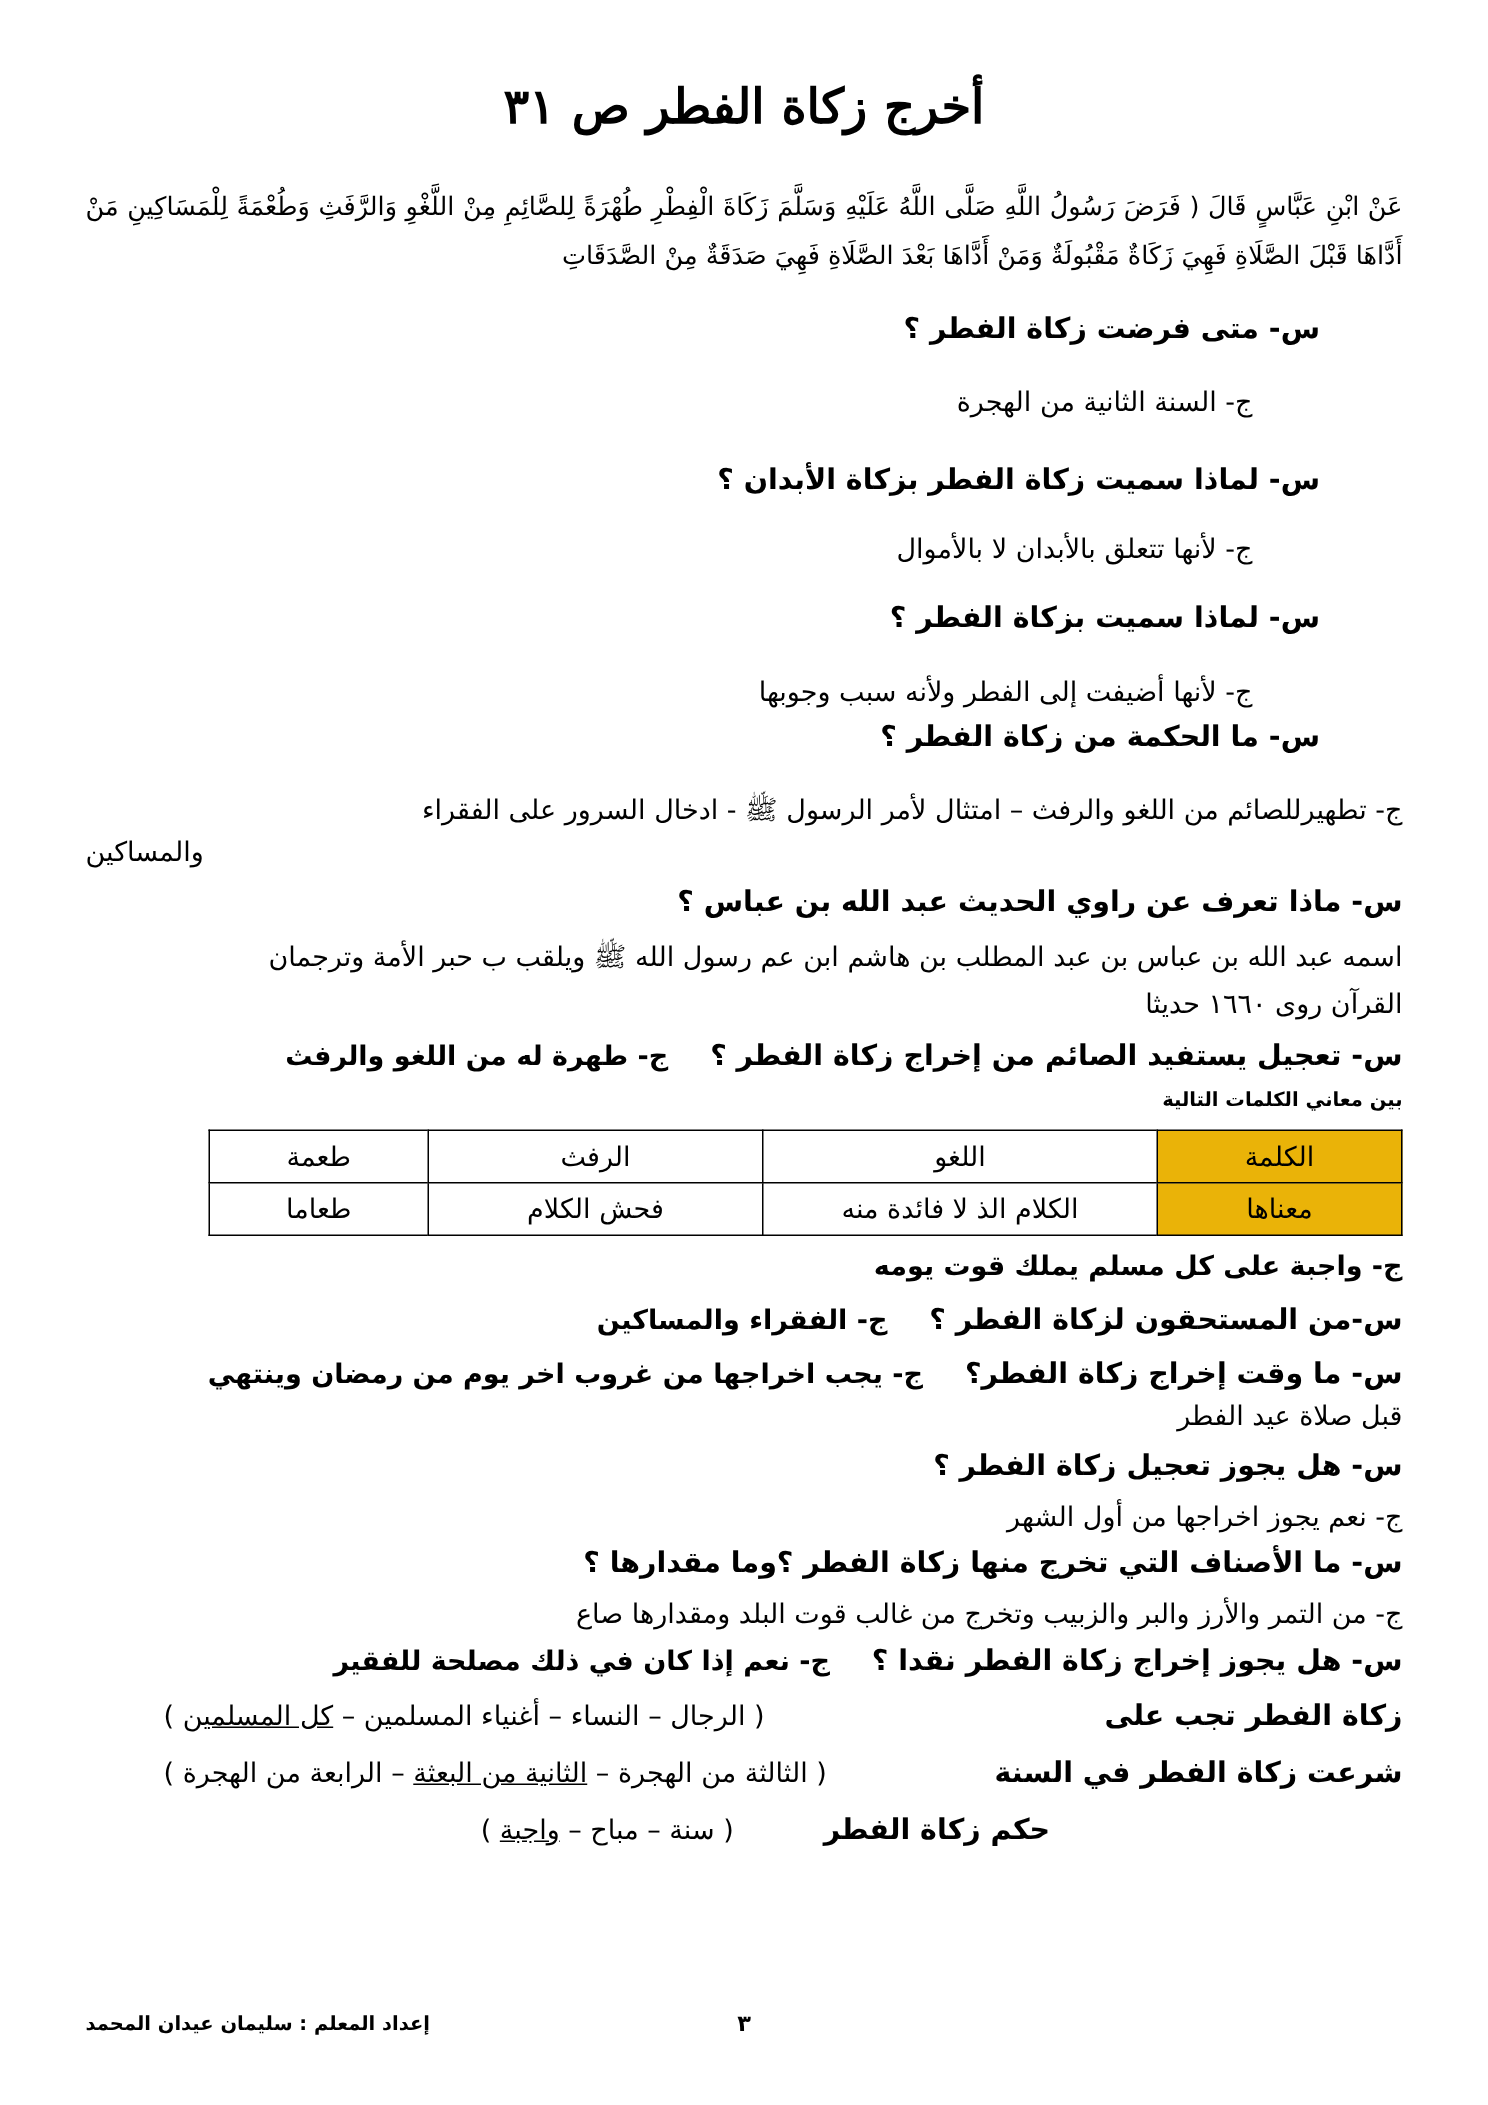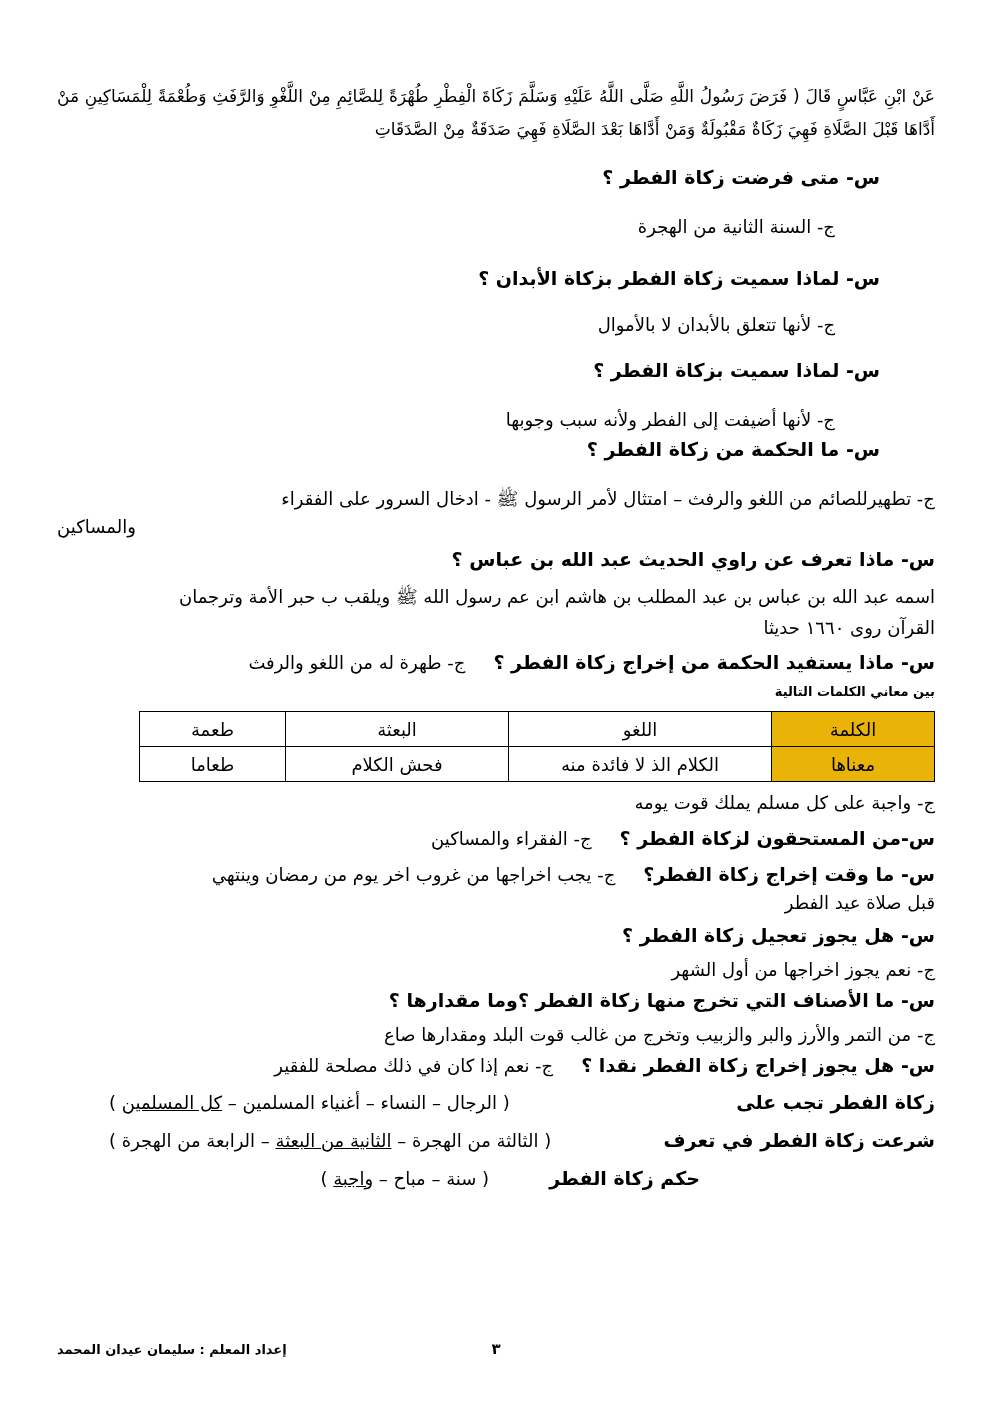--- a/index.html
+++ b/index.html
@@ -15,21 +15,21 @@
   }
   .hadith{
     margin-top:30px;font-size:17px;line-height:33px;text-align:justify;
   }
   .q{font-weight:bold;font-size:19px;line-height:26px;}
   .a{font-size:18px;line-height:26px;}
   .indent-q{padding-right:55px;}
   .indent-a{padding-right:100px;}
   .row{display:flex;align-items:baseline;gap:28px;font-size:19px;line-height:26px;}
   .row .q-part{font-weight:bold;white-space:nowrap;}
-  .row .a-part{font-weight:normal;font-size:18px;}
+  .row .a-part{font-weight:bold;font-size:18px;}
   .left-line{text-align:left;}
   .vocab-head{font-weight:bold;font-size:13px;line-height:26px;}
   table.vocab{
     border-collapse:collapse;margin-top:6px;direction:rtl;
     font-size:18px;
   }
   table.vocab td{
     border:1.5px solid #000;height:34px;text-align:center;vertical-align:middle;
     padding:0 6px;
   }
@@ -43,20 +43,21 @@
     font-size:13px;font-weight:bold;padding-left:32px;
   }
   .footer .prepared{position:absolute;left:57px;top:4px;direction:rtl;}
   .footer .pagenum{position:absolute;left:0;width:992px;text-align:center;top:2px;font-size:15px;}
 </style>
 </head>
 <body>
 
 <div class="content">
 
+  <div class="doc-title">أخرج زكاة الفطر ص ٣١</div>
 
   <div class="hadith">عَنْ ابْنِ عَبَّاسٍ قَالَ  ( فَرَضَ رَسُولُ اللَّهِ صَلَّى اللَّهُ عَلَيْهِ وَسَلَّمَ زَكَاةَ الْفِطْرِ طُهْرَةً لِلصَّائِمِ مِنْ اللَّغْوِ وَالرَّفَثِ وَطُعْمَةً لِلْمَسَاكِينِ مَنْ أَدَّاهَا قَبْلَ الصَّلَاةِ فَهِيَ زَكَاةٌ مَقْبُولَةٌ وَمَنْ أَدَّاهَا بَعْدَ الصَّلَاةِ فَهِيَ صَدَقَةٌ مِنْ الصَّدَقَاتِ</div>
 
   <div class="q indent-q" style="margin-top:18px">س- متى فرضت  زكاة الفطر  ؟</div>
   <div class="a indent-a" style="margin-top:24px">ج-  السنة الثانية  من الهجرة</div>
 
   <div class="q indent-q" style="margin-top:25px">س- لماذا سميت  زكاة الفطر بزكاة الأبدان   ؟</div>
   <div class="a indent-a" style="margin-top:21px">ج- لأنها تتعلق بالأبدان لا بالأموال</div>
 
   <div class="q indent-q" style="margin-top:19px">س- لماذا سميت بزكاة الفطر ؟</div>
@@ -64,32 +65,32 @@
 
   <div class="q indent-q" style="margin-top:3px">س- ما الحكمة من زكاة الفطر  ؟</div>
   <div class="a" style="margin-top:23px;line-height:28px">ج-  تطهيرللصائم من اللغو والرفث – امتثال لأمر الرسول ﷺ - ادخال السرور على الفقراء</div>
   <div class="a left-line" style="line-height:28px">والمساكين</div>
 
   <div class="q" style="margin-top:5px">س-  ماذا تعرف عن راوي الحديث عبد الله بن عباس ؟</div>
   <div class="a" style="margin-top:9px;line-height:31px">اسمه عبد الله بن عباس بن عبد المطلب بن هاشم ابن عم رسول الله ﷺ ويلقب ب حبر الأمة وترجمان</div>
   <div class="a" style="line-height:31px">القرآن روى ١٦٦٠ حديثا</div>
 
   <div class="row" style="margin-top:6px">
-    <span class="q-part">س- ماذا يستفيد الحكمة من إخراج زكاة الفطر ؟</span>
+    <span class="q-part">س- تعجيل يستفيد الصائم من إخراج زكاة الفطر ؟</span>
     <span class="a-part">ج- طهرة له من اللغو والرفث</span>
   </div>
 
   <div class="vocab-head" style="margin-top:3px">بين معاني الكلمات التالية</div>
 
   <table class="vocab">
     <tbody>
         <tr>
       <td class="key" style="width:150px">الكلمة</td>
       <td style="width:250px">اللغو</td>
-      <td style="width:210px">البعثة</td>
+      <td style="width:210px">الرفث</td>
       <td style="width:133px">طعمة</td>
     </tr>
     <tr>
       <td class="key">معناها</td>
       <td>الكلام الذ لا فائدة منه</td>
       <td>فحش الكلام</td>
       <td>طعاما</td>
     </tr>
   </tbody>
     </table>
@@ -119,21 +120,21 @@
     <span class="q-part">س- هل يجوز إخراج زكاة الفطر نقدا  ؟</span>
     <span class="a-part">ج-  نعم إذا كان في ذلك مصلحة للفقير</span>
   </div>
 
   <div class="mcq-row spread" style="margin-top:9px;justify-content:space-between;padding-left:52px">
     <span class="stem">زكاة الفطر تجب على</span>
     <span class="opts">( <span>الرجال</span> – <span>النساء</span> – <span>أغنياء المسلمين</span> – <span class="u">كل المسلمين</span> )</span>
   </div>
 
   <div class="mcq-row" style="margin-top:9px;justify-content:space-between;padding-left:52px">
-    <span class="stem">شرعت زكاة الفطر في تعرف</span>
+    <span class="stem">شرعت زكاة الفطر في السنة</span>
     <span class="opts">( <span>الثالثة من الهجرة</span> – <span class="u">الثانية من البعثة</span> – <span>الرابعة من الهجرة</span> )</span>
   </div>
 
   <div class="mcq-row" style="margin-top:9px;padding-right:235px;gap:60px">
     <span class="stem">حكم زكاة الفطر</span>
     <span class="opts">( <span>سنة</span> – <span>مباح</span> – <span class="u">واجبة</span> )</span>
   </div>
 
 </div>
 

